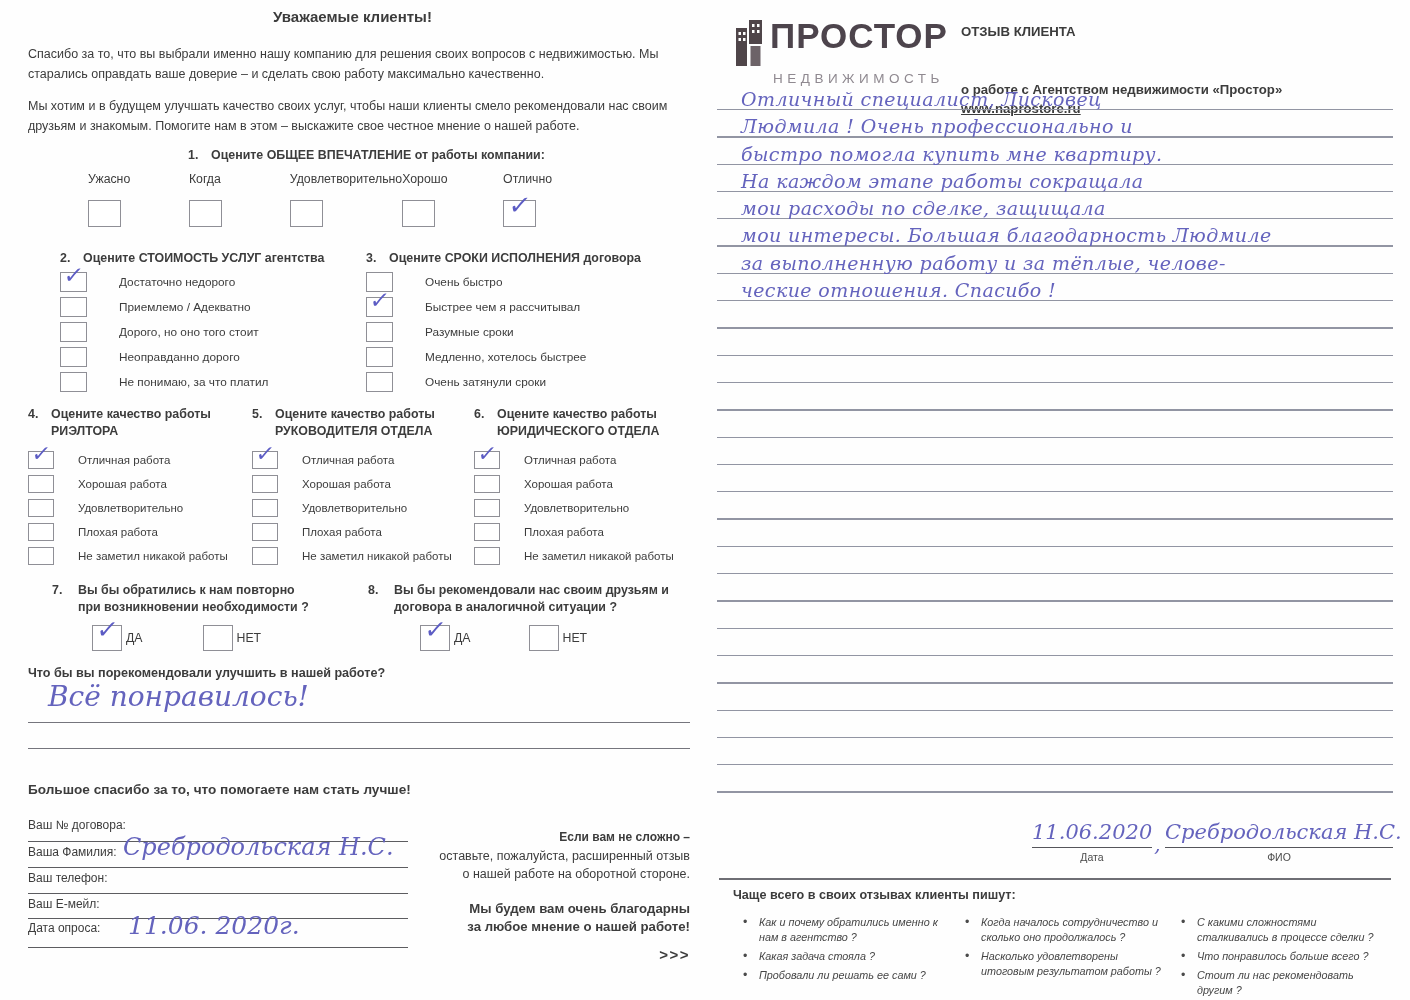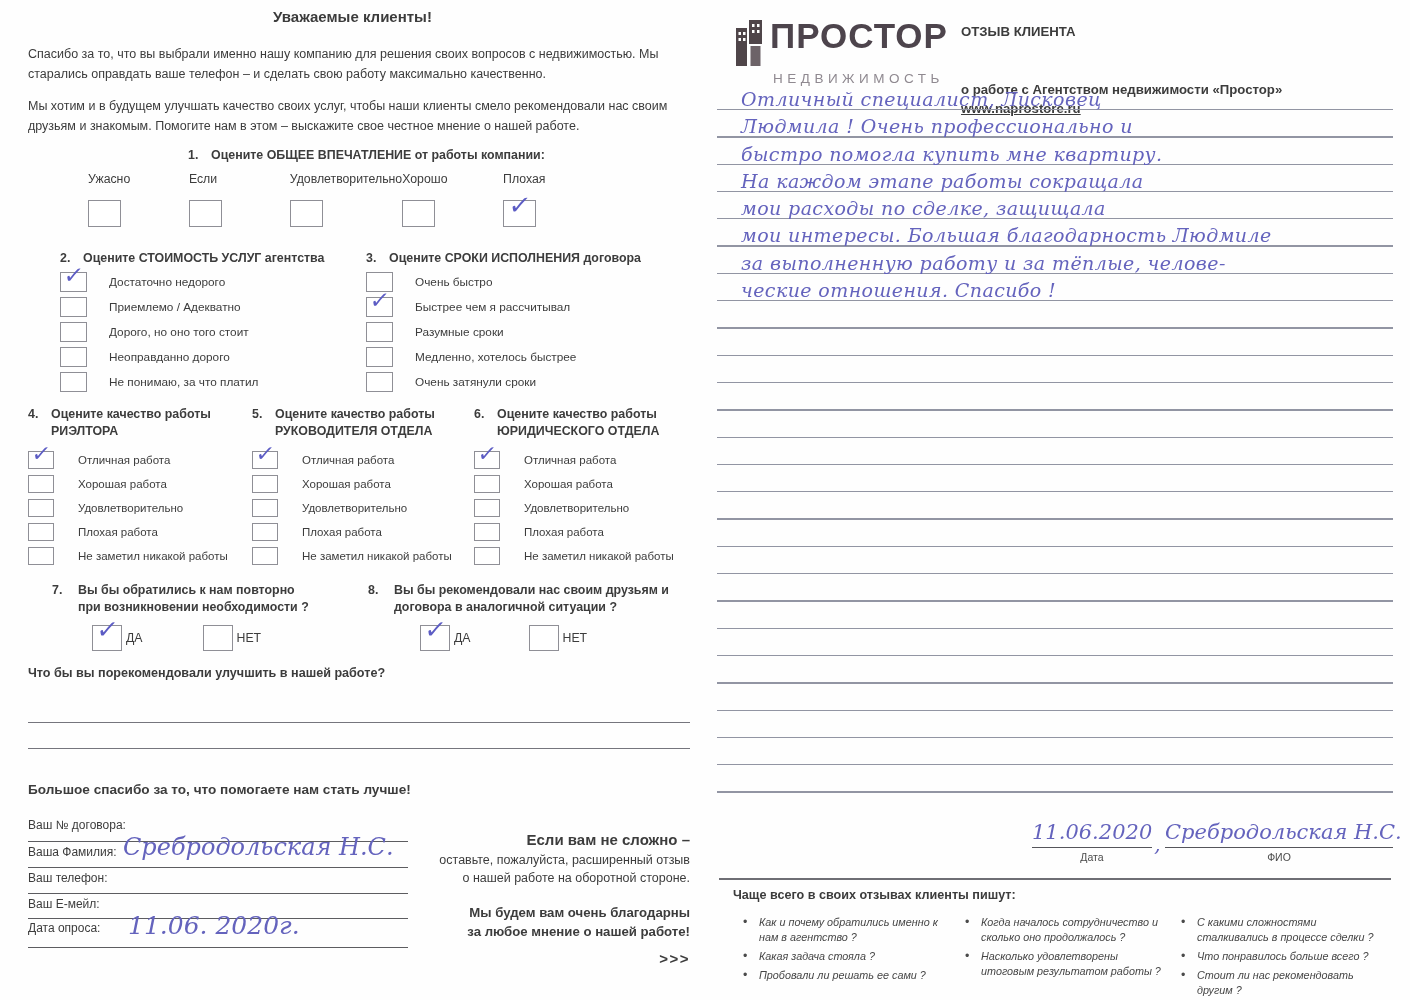--- a/index.html
+++ b/index.html
@@ -27,21 +27,21 @@
   .cb-yn{width:30px;height:26px;} .cb-yn .mark{font-size:25px;top:-11px;left:4px;}
   
   #q1-scale{left:88px;top:172px;width:516px;display:flex;justify-content:space-between;}
   .q1col{width:120px;display:flex;flex-direction:column;align-items:flex-start;}
   .q1col .q1lab{font-size:12.3px;white-space:nowrap;}
   .q1col .cb{margin-top:14px;}
   
   .qhead{display:flex;font-weight:bold;font-size:12.4px;line-height:1.35;}
   .qhead .num{width:23px;flex:0 0 auto;}
   .optrow{display:flex;align-items:center;}
-  .optrow .olab{margin-left:22px;font-size:11.8px;white-space:nowrap;}
+  .optrow .olab{margin-left:32px;font-size:11.8px;white-space:nowrap;}
   .q23 .optrow{height:25px;}
   .q456 .optrow{height:24px;}
   .q456 .olab{margin-left:24px;font-size:11.5px;}
   .q456 .qhead{margin-bottom:9px;}
   .q23 .qhead{margin-bottom:3px;}
   .ynrow{display:flex;align-items:center;margin-top:10px;font-size:12.3px;}
   .ynrow .ynlab{margin-left:4px;}
   
   .hline{border-top:1.4px solid #75757d;height:0;}
   
@@ -68,55 +68,55 @@
   .oitem .otxt{font-size:10.8px;line-height:1.4;color:#464646;font-style:italic;}
   #often-title{font-size:12.6px;}
 </style>
 </head>
 <body>
 
 <div id="left-page" class="page">
 
   <div class="abs b" style="left:0;top:8px;width:705px;text-align:center;font-size:15px;">Уважаемые клиенты!</div>
 
-  <div class="abs" style="left:28px;top:44px;width:642px;line-height:1.6;">Спасибо за то, что вы выбрали именно нашу компанию для решения своих вопросов с недвижимостью. Мы старались оправдать ваше телефон – и сделать свою работу максимально качественно.</div>
+  <div class="abs" style="left:28px;top:44px;width:642px;line-height:1.6;">Спасибо за то, что вы выбрали именно нашу компанию для решения своих вопросов с недвижимостью. Мы старались оправдать ваше доверие – и сделать свою работу максимально качественно.</div>
 
   <div class="abs" style="left:28px;top:96px;width:642px;line-height:1.6;">Мы хотим и в будущем улучшать качество своих услуг, чтобы наши клиенты смело рекомендовали нас своим друзьям и знакомым. Помогите нам в этом – выскажите свое честное мнение о нашей работе.</div>
 
   <div class="abs qhead" style="left:188px;top:147px;">
     <span class="num">1.</span>
     <span>Оцените ОБЩЕЕ ВПЕЧАТЛЕНИЕ от работы компании:</span>
   </div>
   <div id="q1-scale" class="abs">
     <div class="q1col">
       <span class="q1lab">Ужасно</span>
       <span class="cb cb-lg">
           <i class="mark"></i>
         </span>
     </div>
     <div class="q1col">
-      <span class="q1lab">Если</span>
+      <span class="q1lab">Когда</span>
       <span class="cb cb-lg">
           <i class="mark"></i>
         </span>
     </div>
     <div class="q1col">
       <span class="q1lab">Удовлетворительно</span>
       <span class="cb cb-lg">
           <i class="mark"></i>
         </span>
     </div>
     <div class="q1col">
       <span class="q1lab">Хорошо</span>
       <span class="cb cb-lg">
           <i class="mark"></i>
         </span>
     </div>
     <div class="q1col">
-      <span class="q1lab">Плохая</span>
+      <span class="q1lab">Отлично</span>
       <span class="cb cb-lg">
           <i class="mark">✓</i>
         </span>
     </div>
   </div>
 
   <div class="abs q23" style="left:60px;top:250px;width:300px;">
     <div class="qhead">
       <span class="num">2.</span>
       <span>Оцените СТОИМОСТЬ УСЛУГ агентства</span>
@@ -334,20 +334,21 @@
         </span>
       <span class="ynlab">ДА</span>
       <span class="cb cb-yn" style="margin-left:58px;">
           <i class="mark"></i>
         </span>
       <span class="ynlab">НЕТ</span>
     </div>
   </div>
 
   <div class="abs b" style="left:28px;top:666px;font-size:12.6px;">Что бы вы порекомендовали улучшить в нашей работе?</div>
+  <div class="abs hw" style="left:48px;top:680px;font-size:28px;">Всё понравилось!</div>
   <div class="abs hline" style="left:28px;top:722px;width:662px;"></div>
   <div class="abs hline" style="left:28px;top:748px;width:662px;"></div>
 
   <div class="abs b" style="left:28px;top:782px;font-size:13.6px;">Большое спасибо за то, что помогаете нам стать лучше!</div>
 
   <div class="field" style="top:818px;height:23px;">
     <span class="flab">Ваш № договора:</span>
     <span class="fval hw" style="left:130px;top:-8px;font-size:22px;"></span>
   </div>
   <div class="field" style="top:845px;height:22px;">
@@ -361,21 +362,21 @@
   <div class="field" style="top:897px;height:21px;">
     <span class="flab">Ваш Е-мейл:</span>
     <span class="fval hw" style="left:110px;top:-8px;font-size:22px;"></span>
   </div>
   <div class="field" style="top:921px;height:26px;">
     <span class="flab">Дата опроса:</span>
     <span class="fval hw" style="left:100px;top:-10px;font-size:25px;white-space:nowrap;">11.06. 2020г.</span>
   </div>
 
   <div id="note" class="abs">
-    <div class="b" style="font-size:15px;">Если вам не сложно –</div>
+    <div class="b" style="font-size:12px;">Если вам не сложно –</div>
     <div style="margin-top:2px;"><span>оставьте, пожалуйста, расширенный </span><span class="u">отзыв</span></div>
     <div>о нашей работе на оборотной стороне.</div>
     <div class="b pre" style="margin-top:16px;font-size:13.2px;">Мы будем вам очень благодарны
 за любое мнение о нашей работе!</div>
     <div class="b" style="margin-top:7px;font-size:15px;letter-spacing:1.5px;">&gt;&gt;&gt;</div>
   </div>
 </div>
 
 <div id="right-page" class="page">
 

